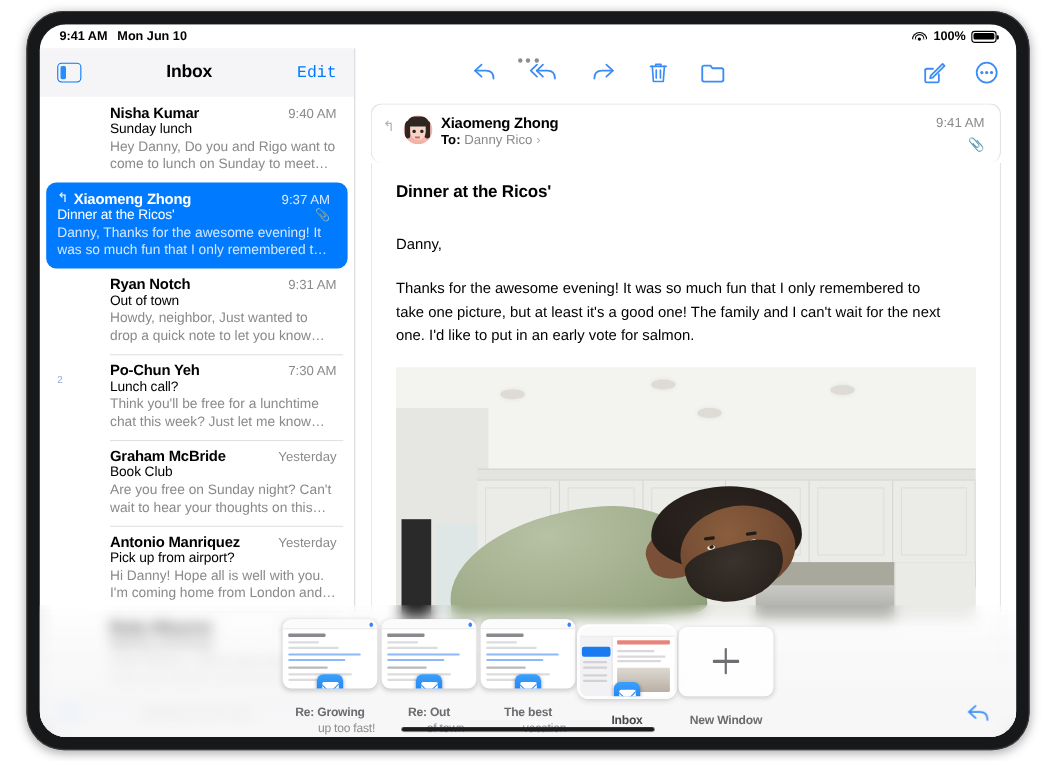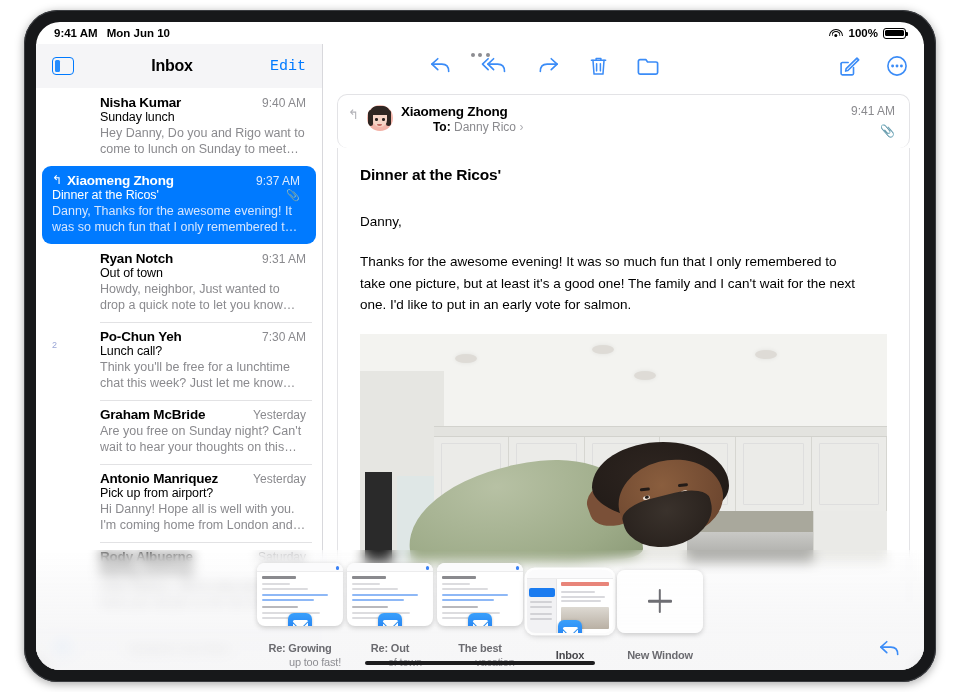--- a/index.html
+++ b/index.html
@@ -171,21 +171,21 @@
   #avatar .hair-top { position:absolute; left:3px; right:3px; top:1px; height:9px; background:#2f2622; border-radius: 9px 9px 3px 3px;}
   #avatar .hair-l { position:absolute; left:1.5px; top:5px; width:5px; height:16px; background:#2f2622; border-radius:3px;}
   #avatar .hair-r { position:absolute; right:1.5px; top:5px; width:5px; height:16px; background:#2f2622; border-radius:3px;}
   #avatar .face { position:absolute; left:6px; right:6px; top:7px; height:15px; background:#f6d4c6; border-radius: 0 0 8px 8px;}
   #avatar .eye-l, #avatar .eye-r { position:absolute; width:2.6px; height:2.6px; background:#2b2220; border-radius:50%; top:13px;}
   #avatar .eye-l { left:8px; } #avatar .eye-r { right:8px; }
   #avatar .mouth { position:absolute; left:10.5px; width:5px; height:2px; border-radius:0 0 4px 4px; background:#c06a62; top:19px;}
   #msg-from-block { display:flex; flex-direction:column; gap:1px; }
   #msg-sender { font-size: 13.5px; font-weight:bold; color:#000; letter-spacing:-.2px;}
   #msg-to { font-size: 12px; color:#8a8a8e; }
-  #msg-to b { color:#000; font-weight:bold;margin-left:32px; }
+  #msg-to b { color:#000; font-weight:bold; }
   #msg-to .chev { color:#b0b0b5; }
   #msg-head-right { margin-left:auto; display:flex; flex-direction:column; align-items:flex-end; gap:6px;}
   #msg-time { font-size: 12px; color:#8a8a8e; }
   #msg-clip { font-size: 12px; color:#b8b8bd; }
 
   #msg-body {
     flex:1; overflow:hidden; padding: 0 14px; position:relative;
   }
   #msg-body-inner {
     border: 1px solid #e3e3e6; border-top:none; border-radius: 0 0 10px 10px;
@@ -390,20 +390,23 @@
                 <div class="mail-subject-line">
                   <span class="mail-subject">Lunch call?</span>
                 </div>
                 <div class="mail-preview">Think you'll be free for a lunchtime chat this week? Just let me know what day you thin…</div>
               </div>
               <div class="mail-row">
                 <div class="mail-row-top">
                   <span class="mail-sender">Graham McBride</span>
                   <span class="mail-time">Yesterday</span>
                 </div>
+                <div class="mail-subject-line">
+                  <span class="mail-subject">Book Club</span>
+                </div>
                 <div class="mail-preview">Are you free on Sunday night? Can't wait to hear your thoughts on this one. I ca…</div>
               </div>
               <div class="mail-row">
                 <div class="mail-row-top">
                   <span class="mail-sender">Antonio Manriquez</span>
                   <span class="mail-time">Yesterday</span>
                 </div>
                 <div class="mail-subject-line">
                   <span class="mail-subject">Pick up from airport?</span>
                 </div>

